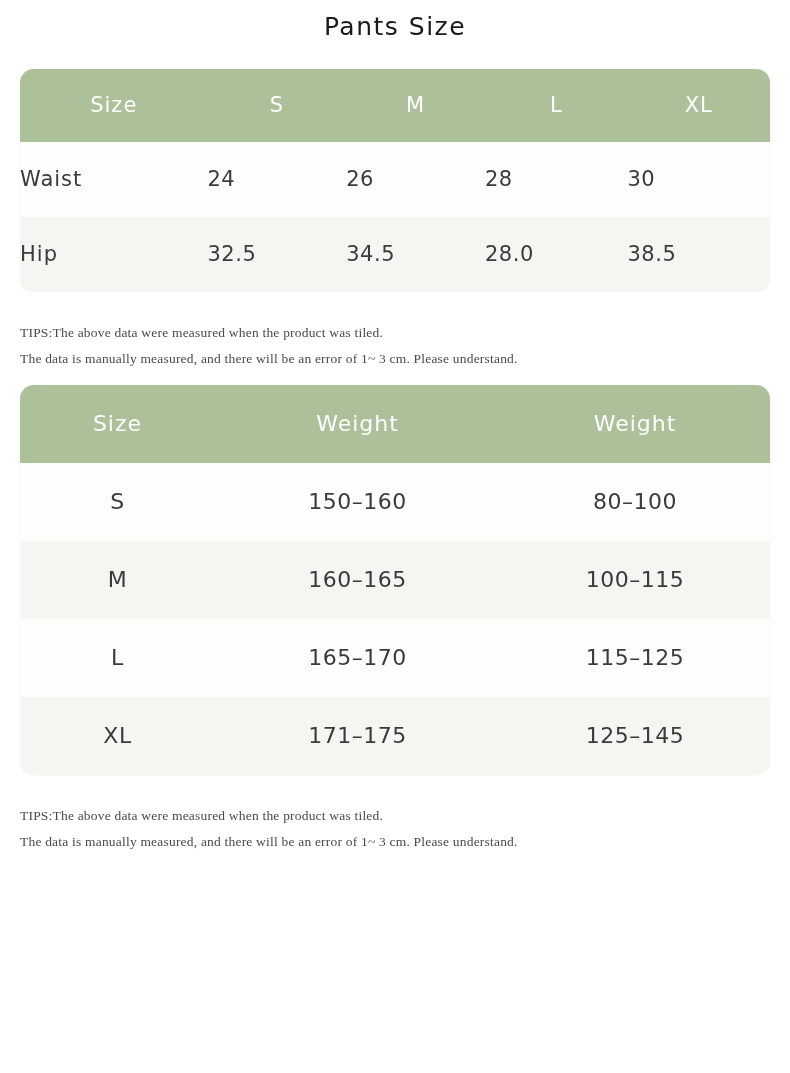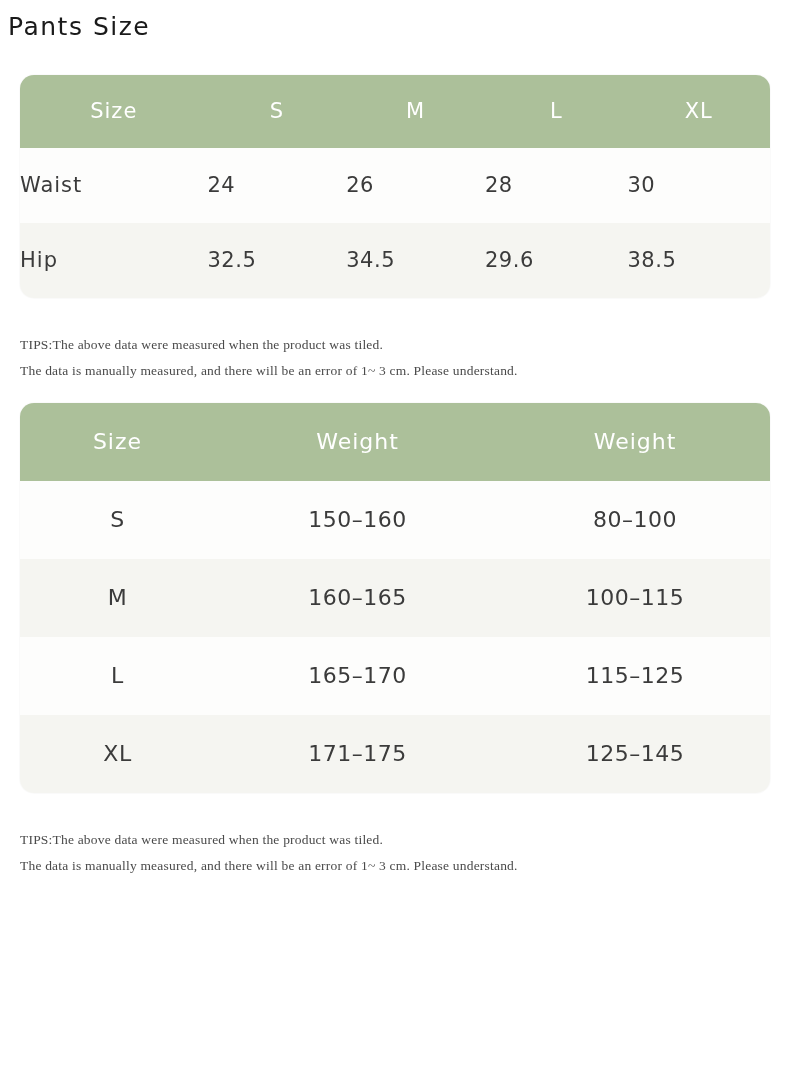--- a/index.html
+++ b/index.html
@@ -15,39 +15,39 @@
     overflow: hidden;
   }
   .page {
     width: 790px;
     height: 1073px;
     position: relative;
     box-sizing: border-box;
   }
 
   .section-title {
-    text-align: left;
+    text-align: center;
     font-size: 25px;
     color: #1a1a1a;
     letter-spacing: 1.5px;
     font-weight: 400;
     margin: 0;
     padding: 8px;
   }
   .title-pants {
     padding-top: 12px;
     padding-bottom: 16px;
   }
   .title-guide {
     padding-top: 18px;
     padding-bottom: 20px;
   }
 
   .table-wrap {
-    margin: 18px 20px;
+    margin: 12px 20px;
     border-radius: 14px;
     overflow: hidden;
     background: #fbfbf9;
     box-shadow: 0 0 0 1px rgba(0,0,0,0.02);
   }
 
   table {
     width: 100%;
     border-collapse: collapse;
     table-layout: fixed;
@@ -154,21 +154,21 @@
           <td class="rowlabel">Waist</td>
           <td>24</td>
           <td>26</td>
           <td>28</td>
           <td>30</td>
         </tr>
         <tr>
           <td class="rowlabel">Hip</td>
           <td>32.5</td>
           <td>34.5</td>
-          <td>29.6</td>
+          <td>28.0</td>
           <td>38.5</td>
         </tr>
       </tbody>
     </table>
   </div>
 
   <div class="tips tips-pants">
     <div>TIPS:The above data were measured when the product was tiled.</div>
     <div>The data is manually measured, and there will be an error of 1~ 3 cm. Please understand.</div>
   </div>

